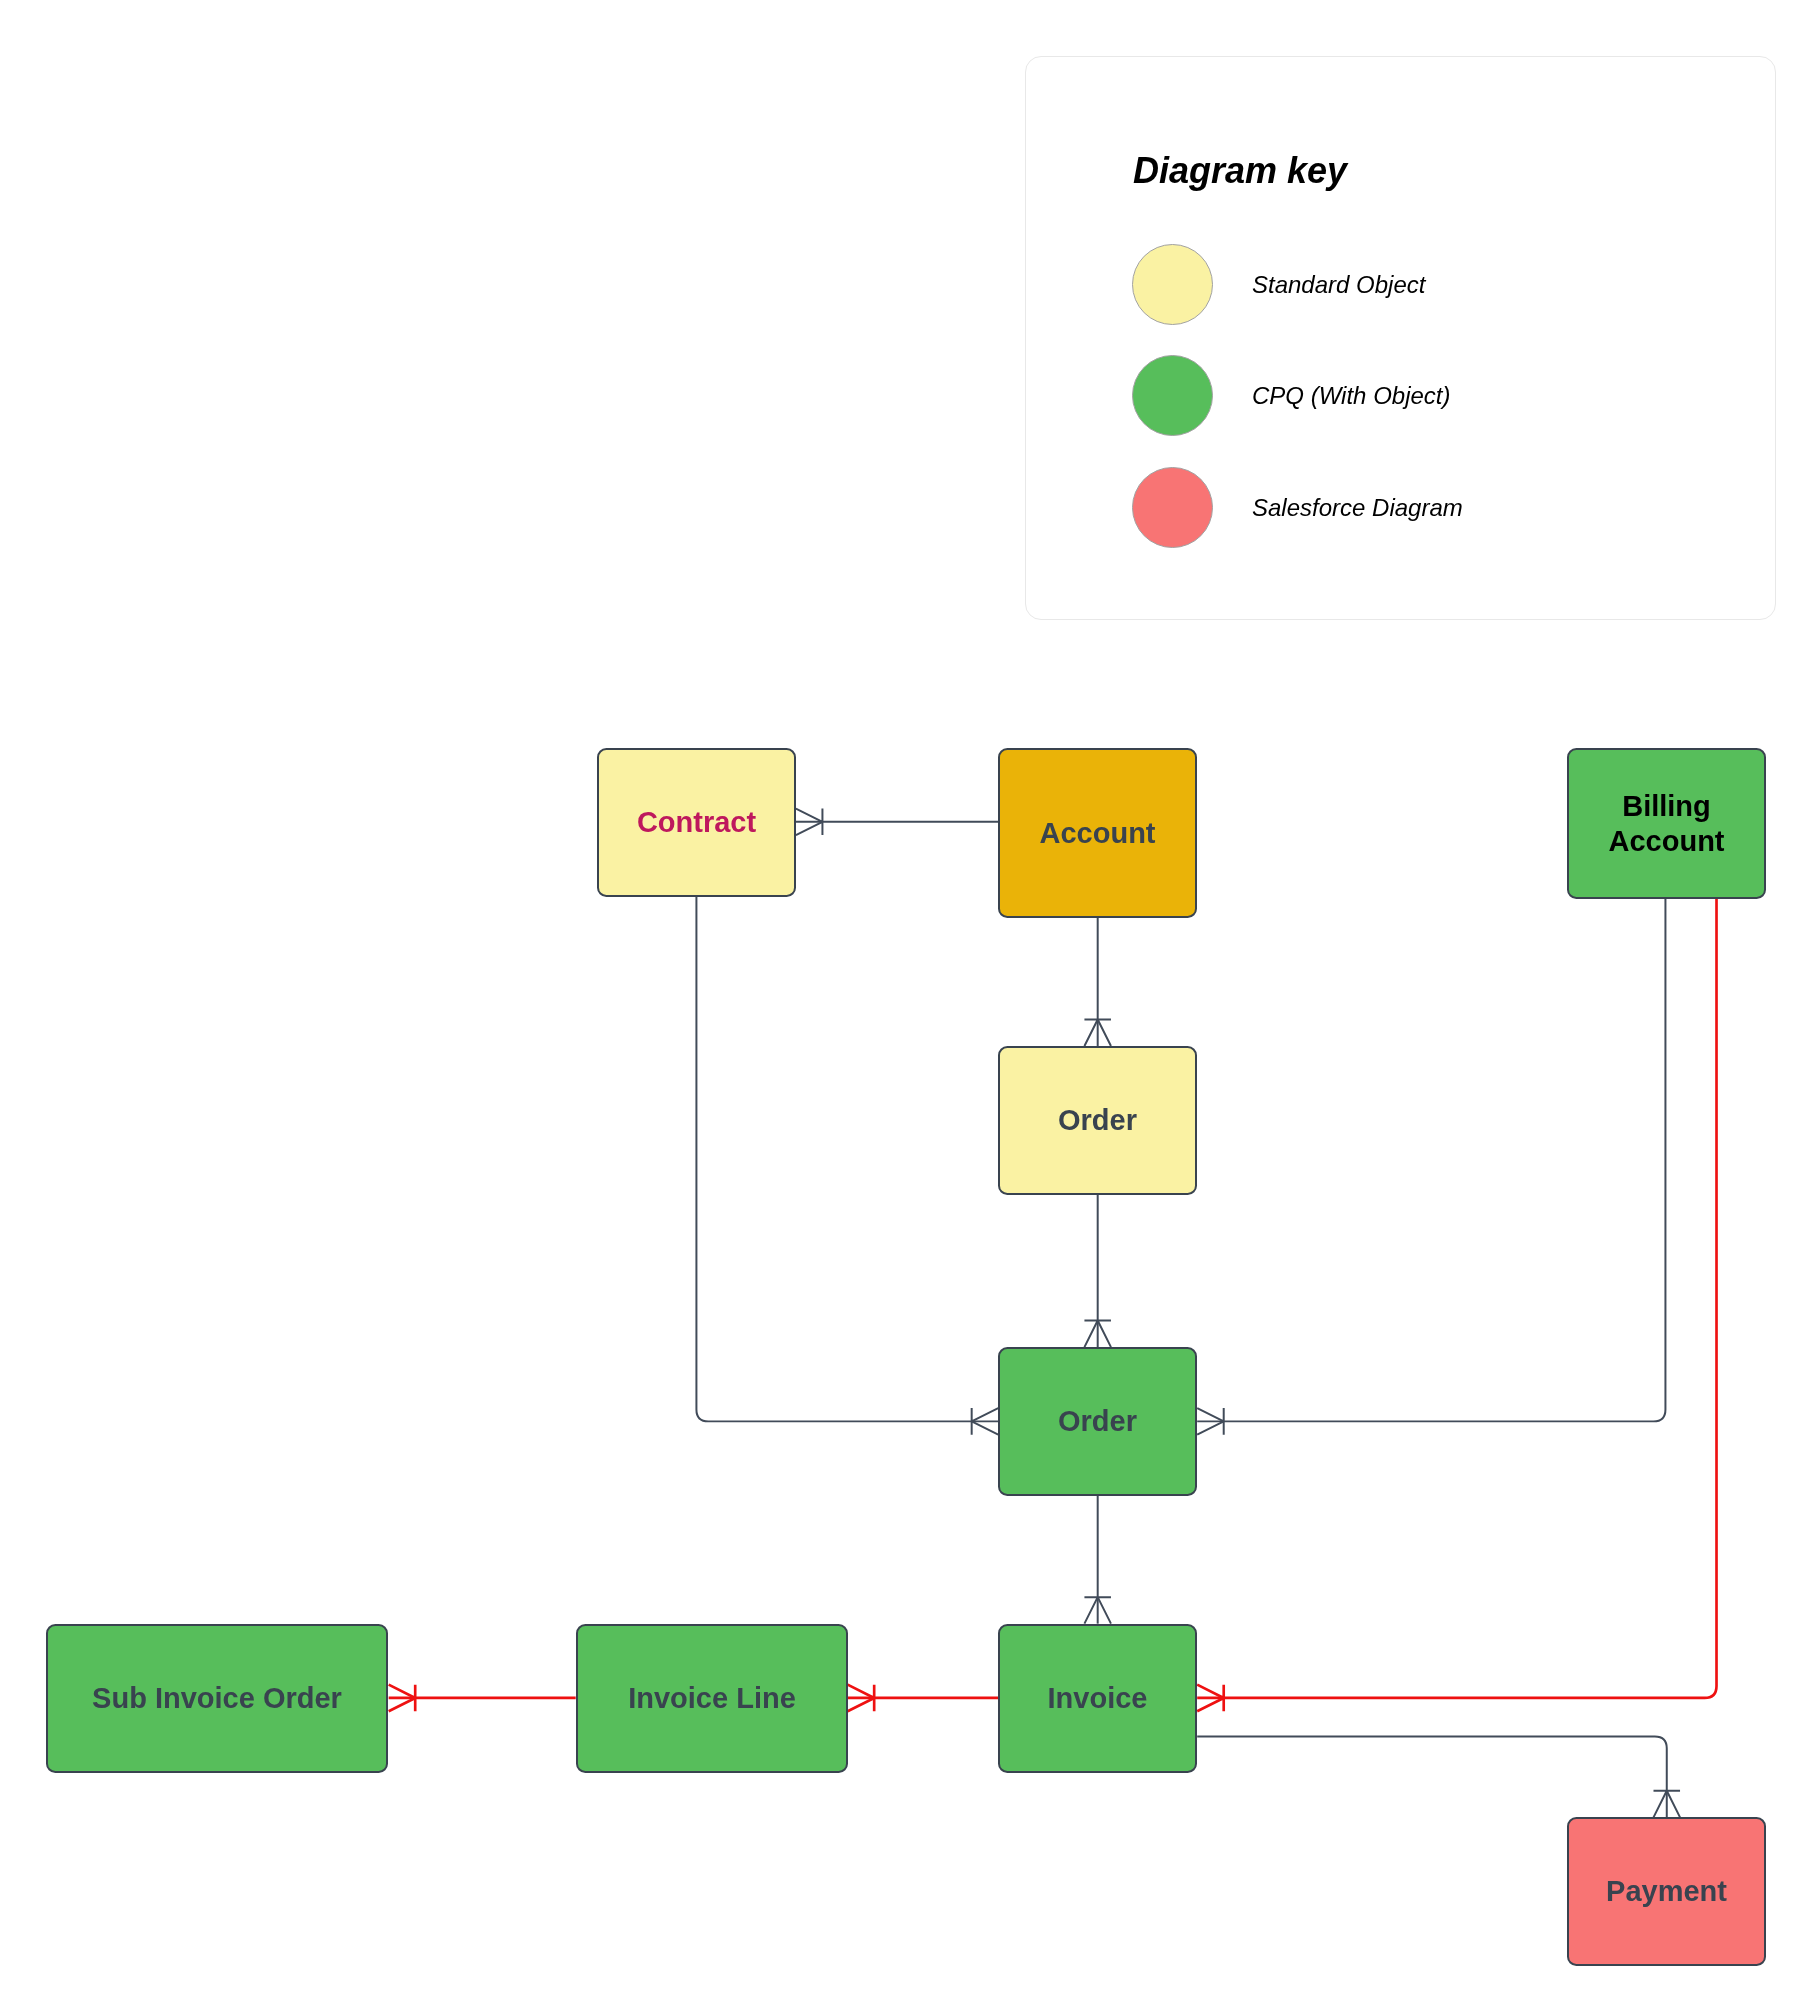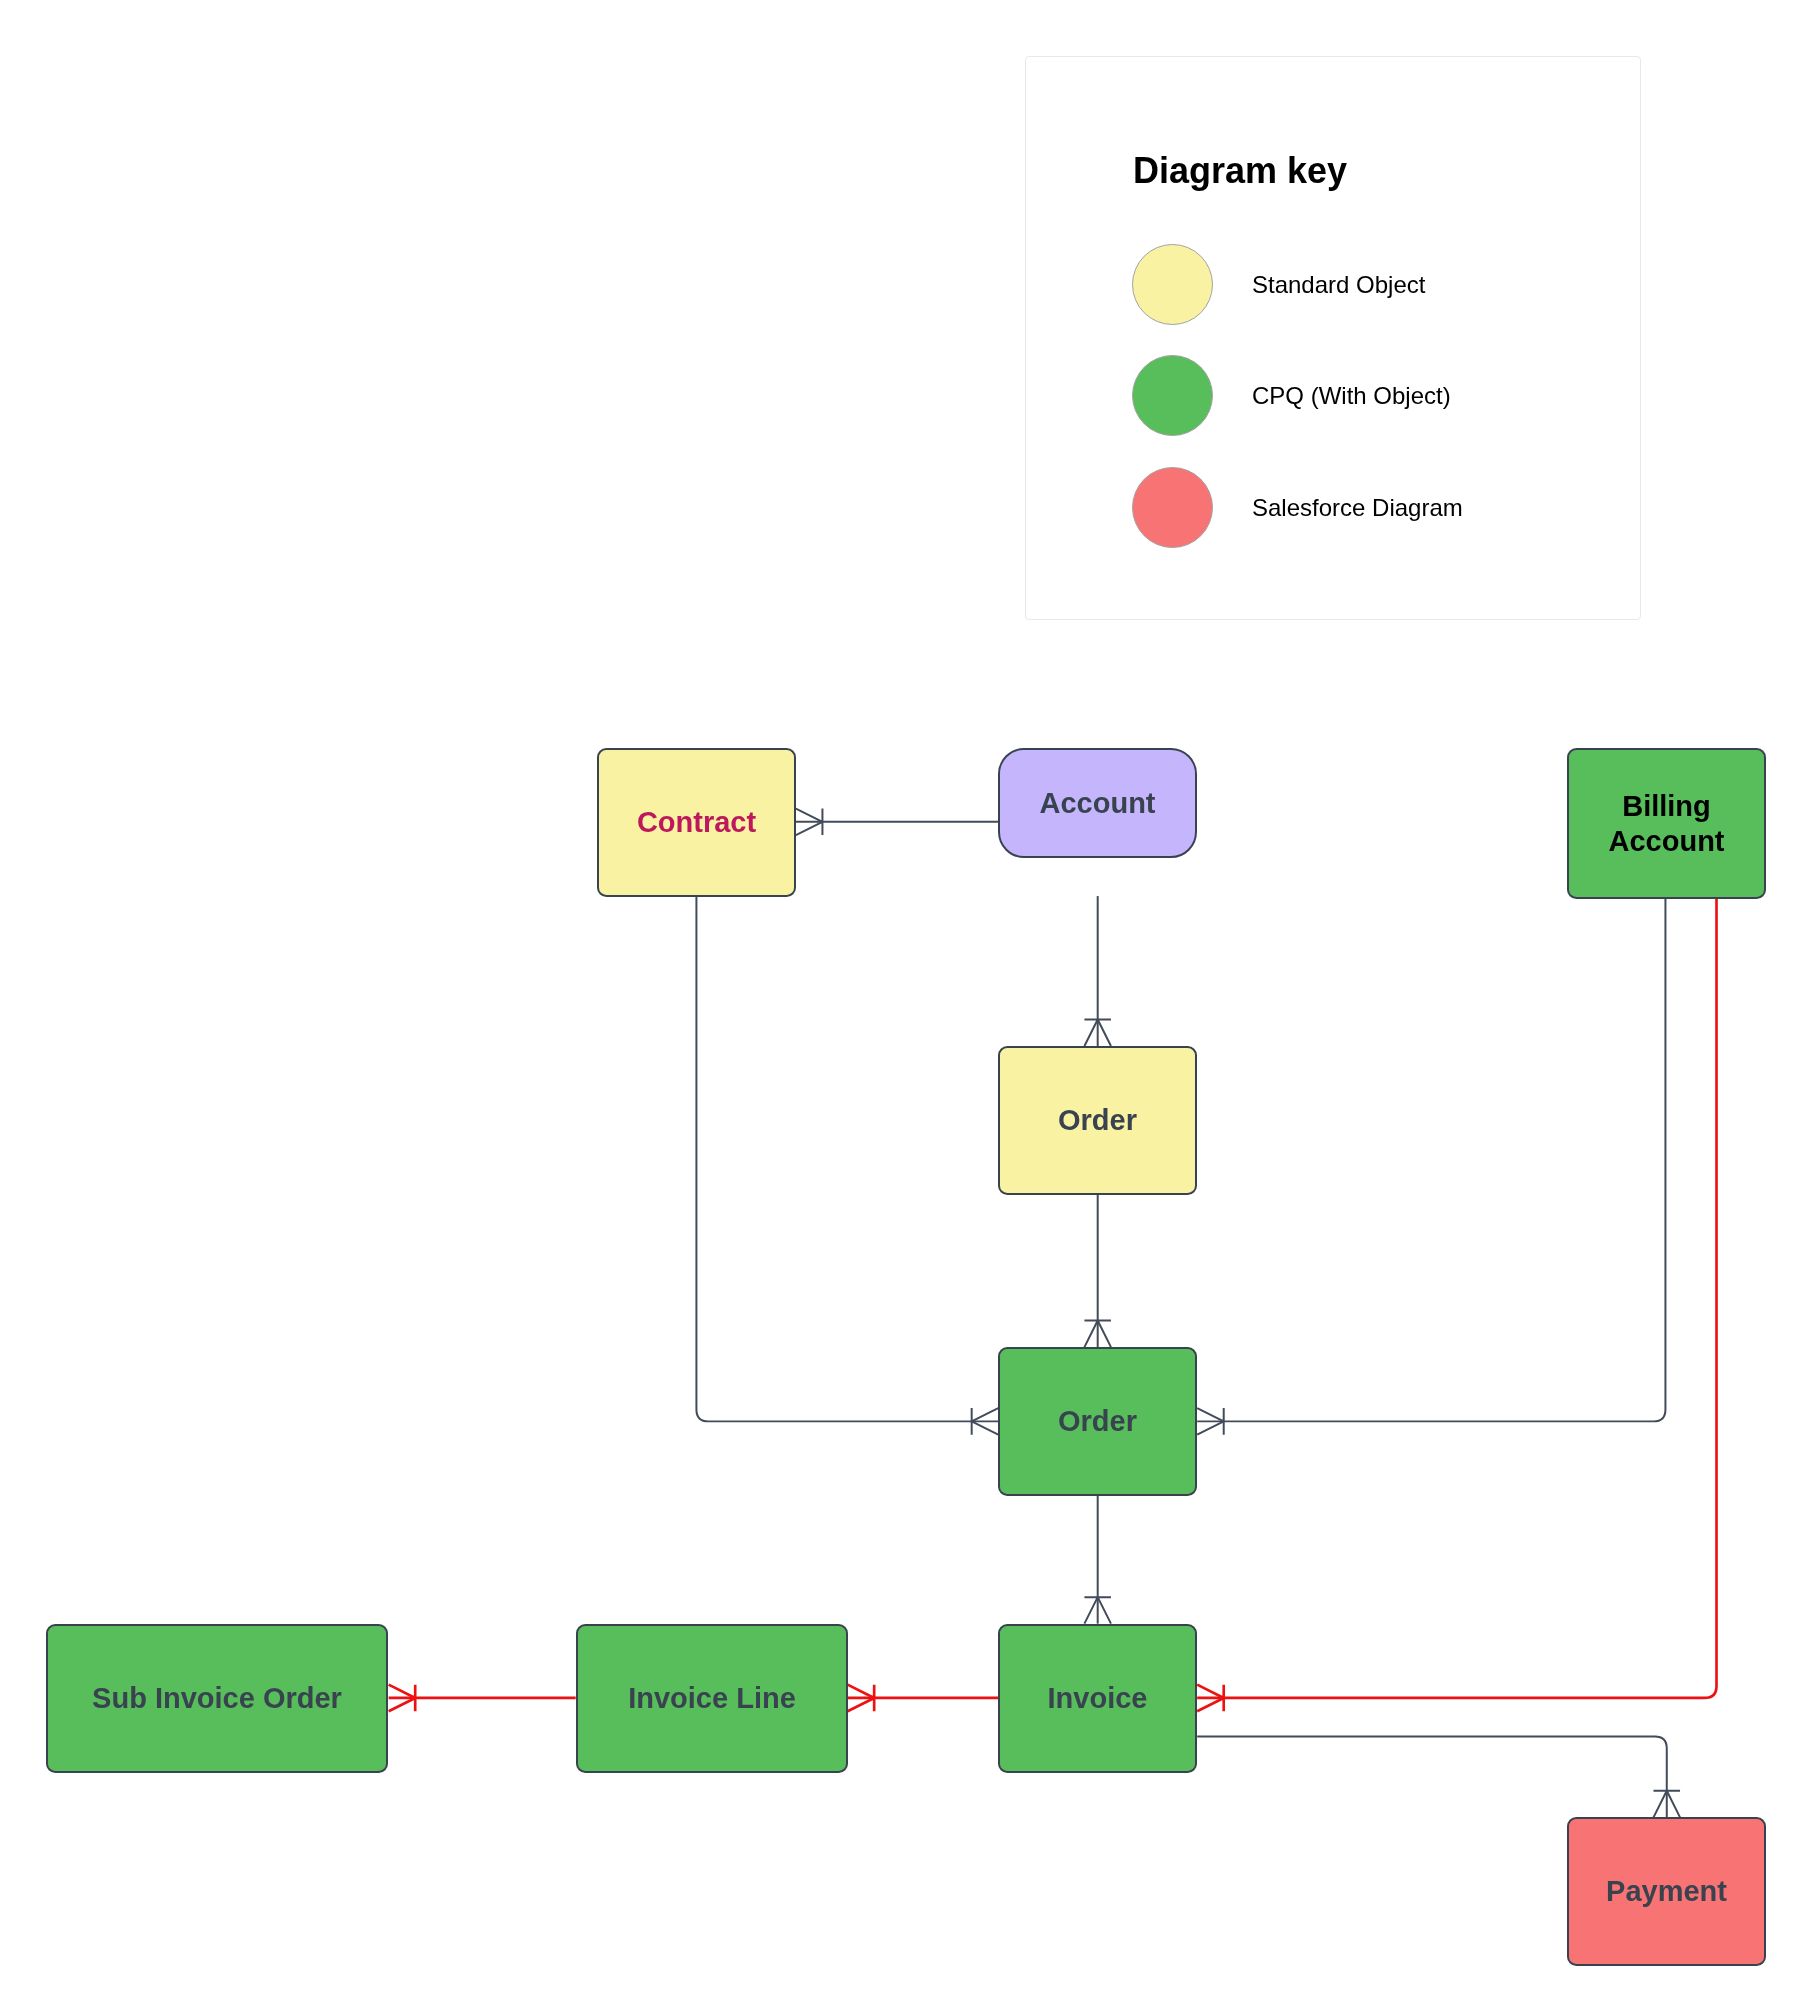--- a/index.html
+++ b/index.html
@@ -6,22 +6,22 @@
   body{width:1816px;height:2015px;font-family:"Liberation Sans",sans-serif;}
   #canvas{position:relative;width:1816px;height:2015px;background:#ffffff;overflow:hidden;}
   #edge-svg{position:absolute;left:0;top:0;}
   .node{
     position:absolute;display:flex;align-items:center;justify-content:center;
     text-align:center;font-weight:bold;font-size:29px;line-height:1.2;
     border:2px solid #39434f;border-radius:9.3px;box-sizing:border-box;
     padding:0 13.3px;color:#39434f;
   }
   .legend{
-    position:absolute;left:1025px;top:56px;width:616px;height:564px;
-    background:#ffffff;border:1.3px solid #e8e8e8;border-radius:4px;box-sizing:border-box;
+    position:absolute;left:1025px;top:56px;width:751px;height:564px;
+    background:#ffffff;border:1.3px solid #e8e8e8;border-radius:16px;box-sizing:border-box;font-style:italic;
   }
   .legend-title{position:absolute;left:107px;top:93px;font-size:36px;font-weight:bold;color:#000000;}
   .legend-row{position:absolute;left:106px;height:81px;display:flex;align-items:center;}
   .legend-row.r0{top:187px;}
   .legend-row.r1{top:298px;}
   .legend-row.r2{top:410px;}
   .legend-dot{width:81px;height:81px;border-radius:50%;border:1.3px solid #a2a2a2;box-sizing:border-box;flex:0 0 auto;}
   .legend-label{margin-left:39px;font-size:24px;color:#000000;white-space:nowrap;}
 </style>
 </head>
@@ -46,21 +46,21 @@
       <path d="M1278 2560 H1505" fill="none" stroke="#ee1111" stroke-width="4" stroke-linejoin="round"></path>
       <path d="M1318 2540 V2580 M1318 2560 L1278 2540 M1318 2560 L1278 2580" fill="none" stroke="#ee1111" stroke-width="4" stroke-linejoin="round"></path>
       <path d="M1805 2560 H2570 Q2588 2560 2588 2542 V1351" fill="none" stroke="#ee1111" stroke-width="4" stroke-linejoin="round"></path>
       <path d="M1845 2540 V2580 M1845 2560 L1805 2540 M1845 2560 L1805 2580" fill="none" stroke="#ee1111" stroke-width="4" stroke-linejoin="round"></path>
       <path d="M1805 2618 H2495 Q2513 2618 2513 2636 V2740" fill="none" stroke="#414b59" stroke-width="3" stroke-linejoin="round"></path>
       <path d="M2493 2700 H2533 M2513 2700 L2493 2740 M2513 2700 L2533 2740" fill="none" stroke="#414b59" stroke-width="3" stroke-linejoin="round"></path>
     </svg>
 
   <div id="nodes">
       <div class="node" style="left: 597px; top: 748px; width: 199px; height: 149px; background: rgb(250, 242, 163); border-color: rgb(57, 67, 79); color: #be185d;">Contract</div>
-      <div class="node" style="left: 998px; top: 748px; width: 199px; height: 110px; background: #c4b5fd; border-color: rgb(57, 67, 79); color: rgb(57, 67, 79); border-radius: 26px;">Account</div>
+      <div class="node" style="left: 998px; top: 748px; width: 199px; height: 170px; background: #eab308; border-color: rgb(57, 67, 79); color: rgb(57, 67, 79);">Account</div>
       <div class="node" style="left: 998px; top: 1046px; width: 199px; height: 149px; background: rgb(250, 242, 163); border-color: rgb(57, 67, 79); color: rgb(57, 67, 79);">Order</div>
       <div class="node" style="left: 1567px; top: 748px; width: 199px; height: 151px; background: rgb(87, 190, 91); border-color: rgb(57, 67, 79); color: #000000;">Billing Account</div>
       <div class="node" style="left: 998px; top: 1347px; width: 199px; height: 149px; background: rgb(87, 190, 91); border-color: rgb(57, 67, 79); color: rgb(57, 67, 79);">Order</div>
       <div class="node" style="left: 998px; top: 1624px; width: 199px; height: 149px; background: rgb(87, 190, 91); border-color: rgb(57, 67, 79); color: rgb(57, 67, 79);">Invoice</div>
       <div class="node" style="left: 576px; top: 1624px; width: 272px; height: 149px; background: rgb(87, 190, 91); border-color: rgb(57, 67, 79); color: rgb(57, 67, 79);">Invoice Line</div>
       <div class="node" style="left: 46px; top: 1624px; width: 342px; height: 149px; background: rgb(87, 190, 91); border-color: rgb(57, 67, 79); color: rgb(57, 67, 79);">Sub Invoice Order</div>
       <div class="node" style="left: 1567px; top: 1817px; width: 199px; height: 149px; background: rgb(248, 116, 116); border-color: rgb(57, 67, 79); color: rgb(57, 67, 79);">Payment</div>
     </div>
 
   <div class="legend">

